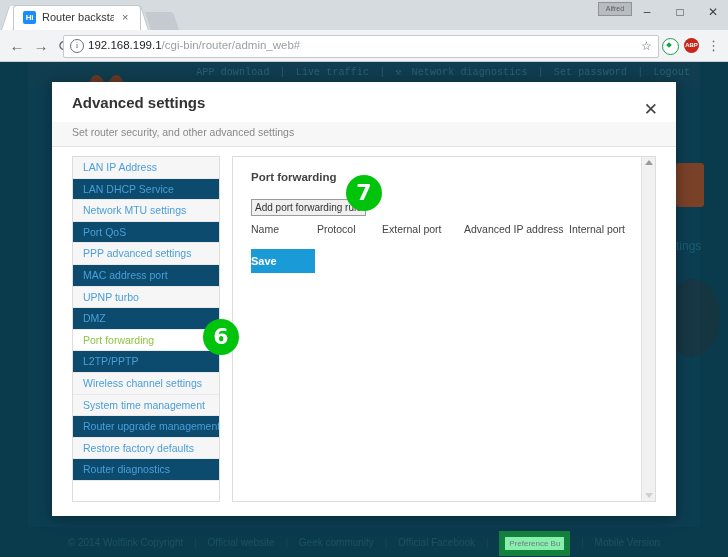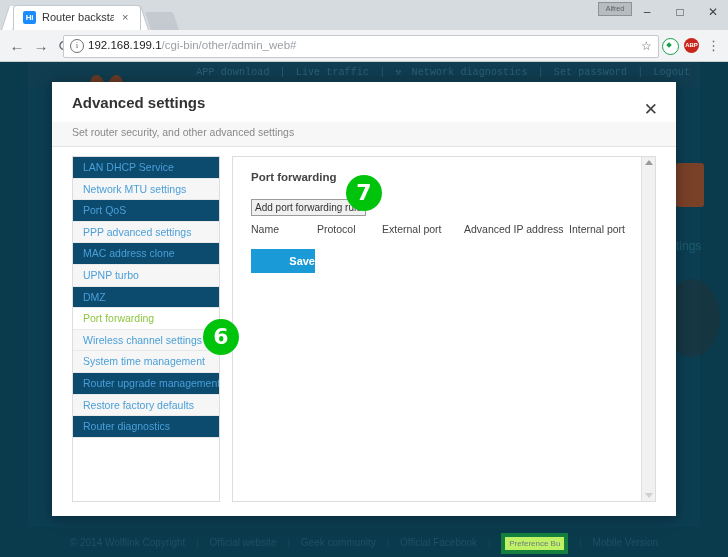--- a/index.html
+++ b/index.html
@@ -228,22 +228,22 @@
     font-size: 10px; color: #1d5063;
     line-height: 28px;
     white-space: nowrap;
   }
   .footer span { margin: 0 4px; }
   .footer .sep { color: #16455a; }
   .pref-btn {
     display: inline-block;
     padding: 0 4px;
     height: 13px; line-height: 13px;
-    background: #bef264;
-    border: 4px solid #15803d;
+    background: #86efac;
+    border: 6px solid #15803d;
     color: #6f7c85;
     font-size: 8px;
     vertical-align: middle;
     overflow: hidden;
   }
 
   
   .modal {
     position: absolute; left: 52px; top: 82px;
     width: 624px; height: 434px;
@@ -329,21 +329,21 @@
     width: 380px; height: 16px;
     font-size: 10.5px; color: #444444;
   }
   .th { position: absolute; top: 0; white-space: nowrap; }
   .save-btn {
     position: absolute; left: 18px; top: 92px;
     width: 64px; height: 24px;
     background: #1a9ad7;
     color: #ffffff;
     font-size: 11px; font-weight: bold;
-    text-align: right; line-height: 24px;
+    text-align: left; line-height: 24px;
   }
   .vscroll {
     position: absolute; right: 0px; top: 0px;
     width: 14px; height: 344px;
     background: #f1f1f1;
     border-left: 1px solid #e0e0e0;
     box-sizing: border-box;
   }
   .vscroll-arrow {
     position: absolute; left: 3px; top: 3px;
@@ -436,28 +436,30 @@
     <div class="modal-head">
       <div class="modal-title">Advanced settings</div>
       <div class="modal-close">✕</div>
       <div class="modal-sub">
         <div class="modal-sub-text">Set router security, and other advanced settings</div>
       </div>
     </div>
     <div class="modal-divider"></div>
 
     <div class="menu">
+      <div class="menu-item">LAN IP Address</div>
       <div class="menu-item alt">LAN DHCP Service</div>
       <div class="menu-item">Network MTU settings</div>
       <div class="menu-item alt">Port QoS</div>
       <div class="menu-item">PPP advanced settings</div>
-      <div class="menu-item alt">MAC address clone</div>
+      <div class="menu-item alt">MAC address port</div>
       <div class="menu-item">UPNP turbo</div>
       <div class="menu-item alt">DMZ</div>
       <div class="menu-item active">Port forwarding</div>
+      <div class="menu-item alt">L2TP/PPTP</div>
       <div class="menu-item">Wireless channel settings</div>
       <div class="menu-item">System time management</div>
       <div class="menu-item alt">Router upgrade management</div>
       <div class="menu-item">Restore factory defaults</div>
       <div class="menu-item alt">Router diagnostics</div>
     </div>
 
     <div class="content">
       <div class="content-title">Port forwarding</div>
       <div class="add-rule-btn">Add port forwarding rule</div>
@@ -492,20 +494,20 @@
     <div class="win-ctrl" style="left:665px;">□</div>
     <div class="win-ctrl" style="left:698px;">✕</div>
   </div>
 
   <div class="toolbar">
     <div class="nav-btn" style="left:8px;">←</div>
     <div class="nav-btn" style="left:32px;">→</div>
     <div class="nav-btn" style="left:56px;">⟳</div>
     <div class="omnibox"></div>
     <div class="omni-info">i</div>
-    <div class="omni-url"><b>192.168.199.1</b><span>/cgi-bin/other/admin_web#</span></div>
+    <div class="omni-url"><b>192.168.199.1</b><span>/cgi-bin/router/admin_web#</span></div>
     <div class="star-icon">☆</div>
     <div class="ext-icon ext-compass"></div>
     <div class="ext-icon ext-abp">ABP</div>
     <div class="kebab">⋮</div>
   </div>
 
 </div>
 
 </body></html>

